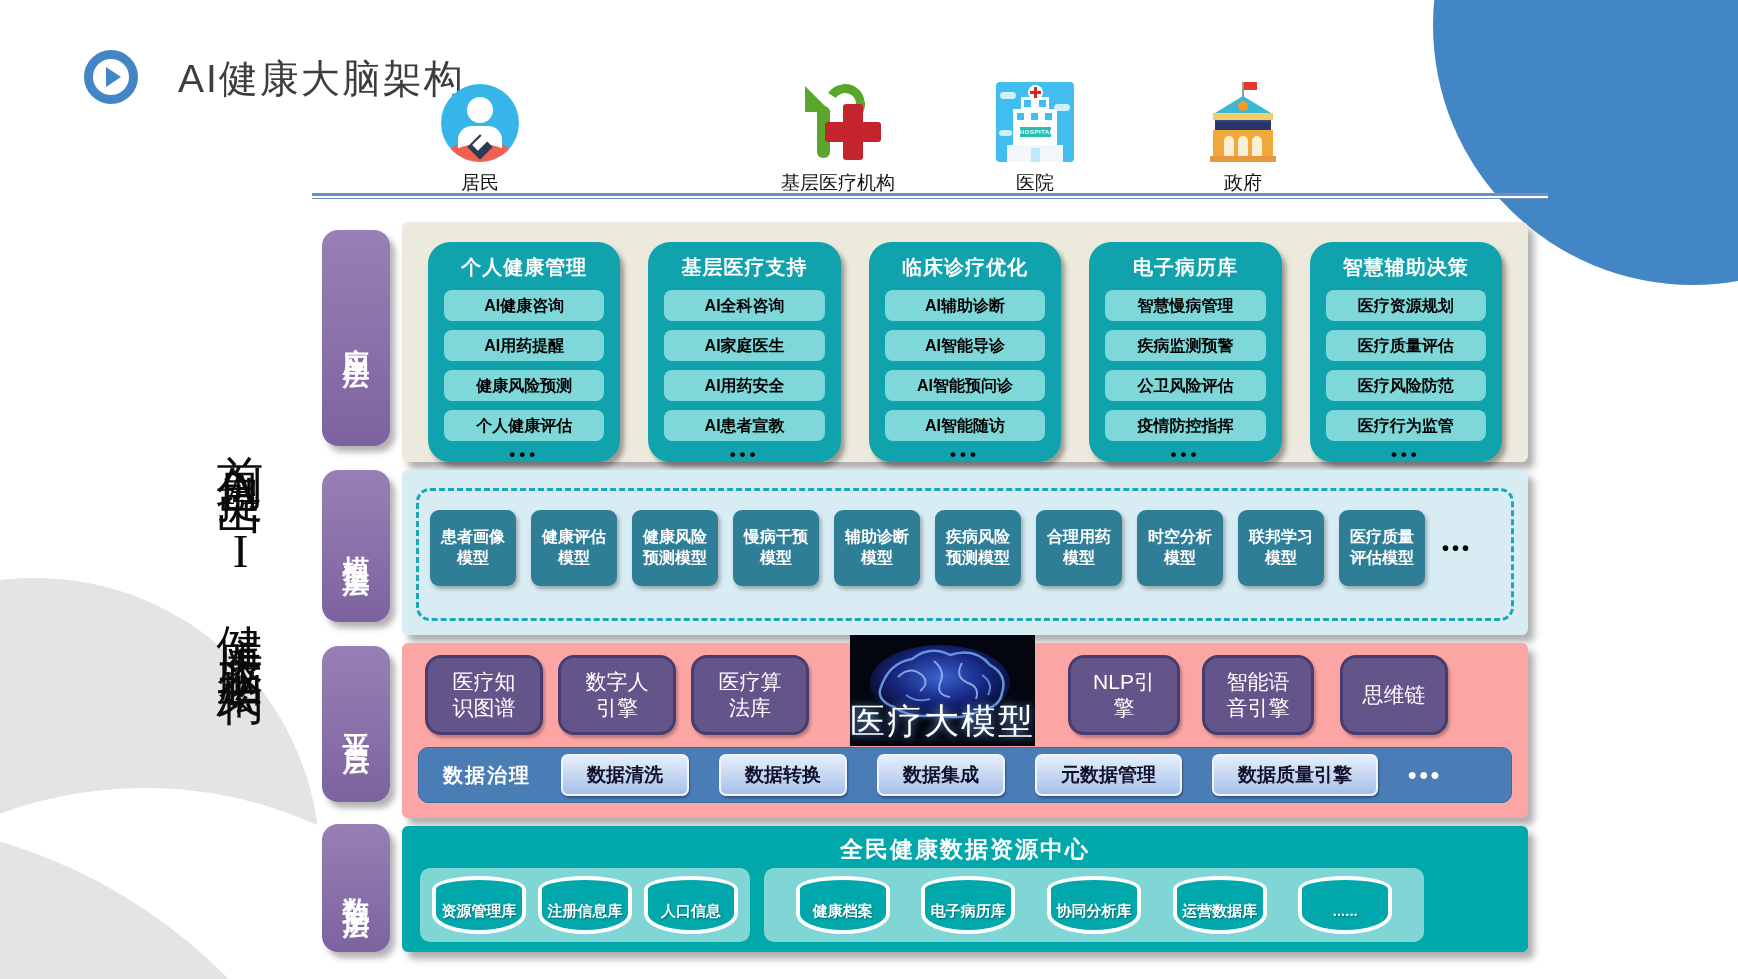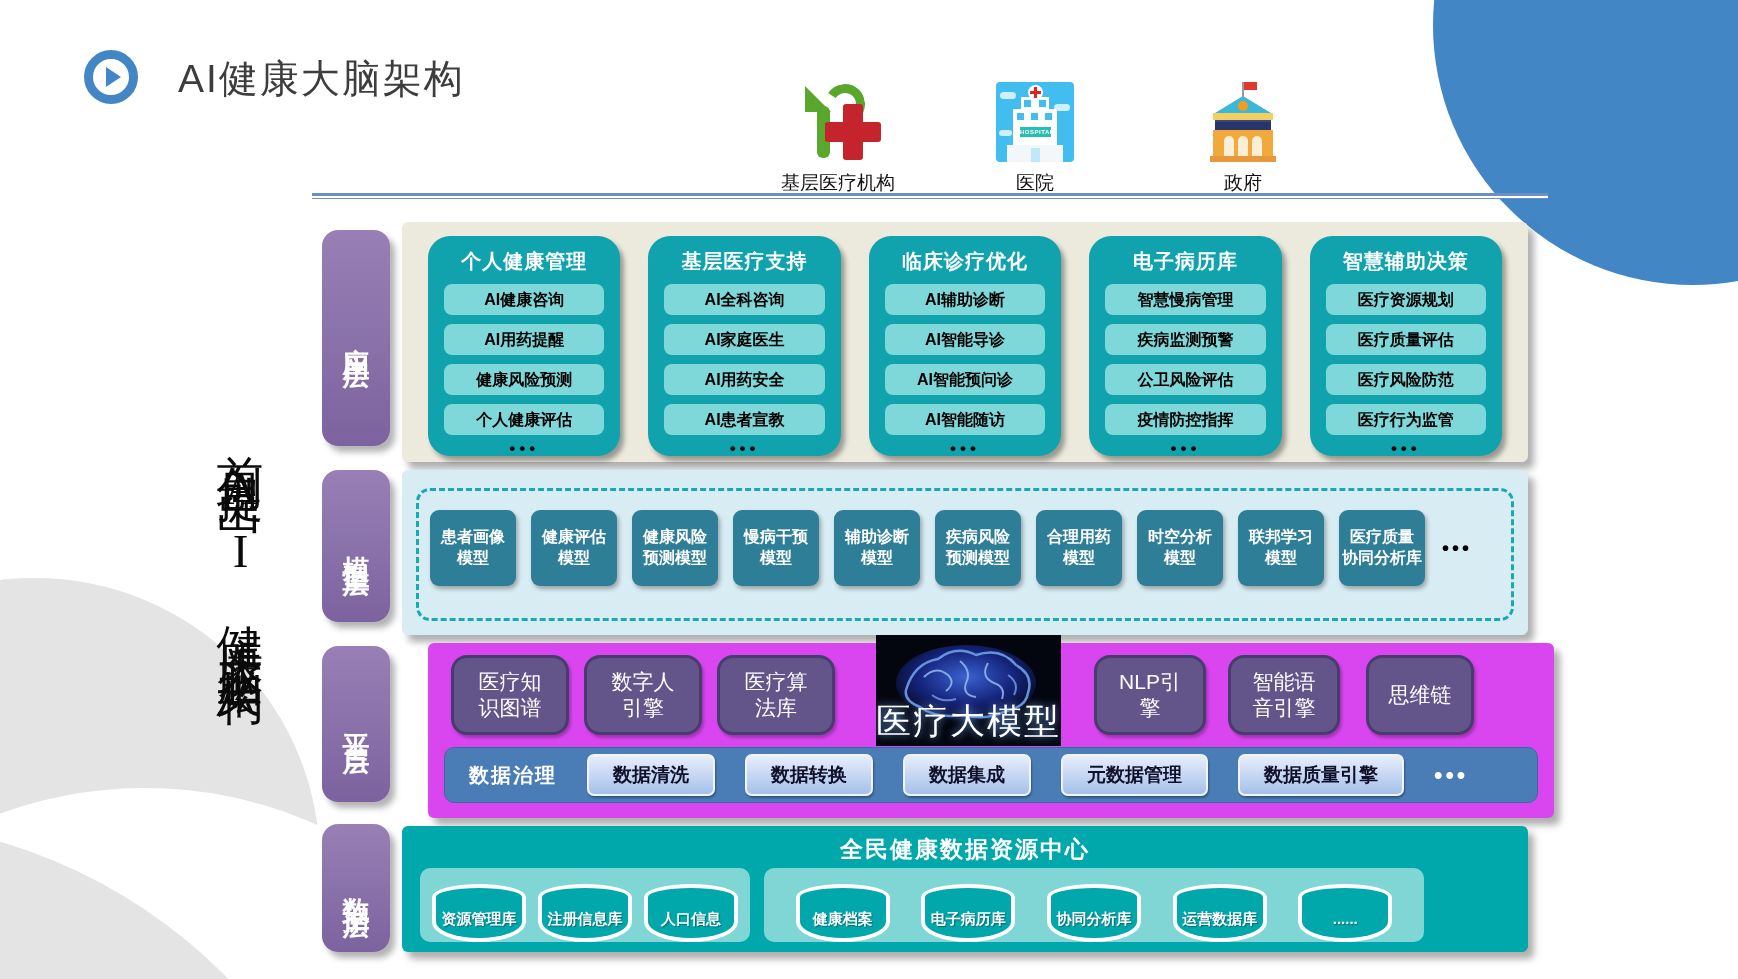--- a/index.html
+++ b/index.html
@@ -75,24 +75,24 @@
   
   .vlabel{position:absolute;left:322px;width:68px;border-radius:16px;
           background:linear-gradient(180deg,#9880B5,#7C639F);
           box-shadow:5px 6px 6px rgba(0,0,0,.3);
           display:flex;align-items:center;justify-content:center;}
   .vlabel span{writing-mode:vertical-lr;text-orientation:upright;font-size:27px;font-weight:bold;color:#fff;letter-spacing:8px;}
   
   .panel{position:absolute;left:402px;width:1126px;border-radius:6px;box-shadow:6px 7px 7px rgba(110,110,110,.55);}
   .app-panel{top:222px;height:240px;background:#ECEADD;}
   .model-panel{top:470px;height:165px;background:#D8ECF3;}
-  .plat-panel{top:643px;height:175px;background:#d946ef;margin-left:26px;}
+  .plat-panel{top:643px;height:175px;background:#fca5a5;}
   .data-panel{top:826px;height:126px;background:#00A7AB;}
   
-  .app-cards{display:flex;gap:28px;padding:14px 26px 0 26px;}
+  .app-cards{display:flex;gap:28px;padding:20px 26px 0 26px;}
   .app-card{flex:1;height:220px;background:#10A3AD;border-radius:22px;box-shadow:4px 5px 5px rgba(0,0,0,.35);text-align:center;padding-top:12px;box-sizing:border-box;}
   .app-card .ctitle{font-size:20px;font-weight:bold;color:#fff;margin-bottom:8px;letter-spacing:1px;}
   .app-pill{margin:9px 16px 0 16px;height:31px;line-height:31px;background:#7ED8DA;border-radius:8px;font-size:16px;font-weight:bold;color:#000;}
   .app-more{margin-top:4px;color:#000;font-size:17px;font-weight:bold;letter-spacing:4px;}
   
   .dash{position:absolute;left:14px;right:14px;top:18px;bottom:14px;border:3px dashed #18A9B6;border-radius:14px;}
   .models{position:absolute;left:28px;top:40px;display:flex;gap:15px;align-items:center;}
   .model-box{width:86px;height:76px;background:#2F7E97;border-radius:9px;box-shadow:2px 3px 4px rgba(0,0,0,.3);
              color:#fff;font-size:16px;font-weight:bold;line-height:1.3;text-align:center;
              display:flex;align-items:center;justify-content:center;white-space:pre-line;}
@@ -108,21 +108,21 @@
   .gov-bar{position:absolute;left:16px;right:16px;top:104px;height:56px;background:#4A7CB5;border:1px solid #3A6AA3;
            border-radius:10px;display:flex;align-items:center;gap:30px;padding:0 24px;box-sizing:border-box;}
   .gov-label{color:#fff;font-size:20px;font-weight:bold;letter-spacing:2px;}
   .gov-pill{height:38px;padding:0 24px;border-radius:7px;background:linear-gradient(180deg,#E6EEFB,#A6C0EA);
             border:2px solid #EFF4FE;display:flex;align-items:center;justify-content:center;
             font-size:19px;font-weight:bold;color:#10102A;box-shadow:1px 2px 2px rgba(0,0,0,.3);}
   .gov-more{color:#fff;font-size:24px;font-weight:bold;letter-spacing:3px;}
   
   .data-title{position:absolute;left:0;right:0;top:8px;text-align:center;color:#fff;font-size:23px;font-weight:bold;letter-spacing:2px;}
   .db-group{position:absolute;top:42px;height:74px;background:#7FD6D5;border-radius:10px;
-            display:flex;align-items:flex-end;justify-content:space-evenly;}
+            display:flex;align-items:center;justify-content:space-evenly;}
   .g1{left:18px;width:330px;}
   .g2{left:362px;width:660px;}
   .cyl{position:relative;width:94px;height:58px;}
   .cyl .top{position:absolute;left:0;top:0;width:94px;height:26px;border-radius:50%;background:#00A7AB;border:4px solid #fff;box-sizing:border-box;}
   .cyl .bod{position:absolute;left:0;top:13px;width:94px;height:45px;background:#00A7AB;border:4px solid #fff;border-top:none;
             border-radius:0 0 47px 47px / 0 0 20px 20px;box-sizing:border-box;}
   .cyl .clabel{position:absolute;left:0;right:0;top:26px;text-align:center;color:#fff;font-size:15px;font-weight:bold;text-shadow:1px 1px 1px rgba(0,0,0,.35);}
 </style>
 </head>
 <body>
@@ -136,20 +136,33 @@
 
   <div class="play-ring">
       <div class="play-tri"></div>
     </div>
   <div class="page-title">AI健康大脑架构</div>
 
   <div class="slogan">
       <span>首创提出AI健康大脑架构</span>
     </div>
 
+  <div class="actor" style="left:415px;">
+    <div class="iconbox">
+        <div class="ic-res">
+      <div class="jack"></div>
+          <div class="head"></div>
+          <div class="body" style="background:#fff;"></div>
+      <div class="jack" style="top:60px;"></div>
+          <div class="collar"></div>
+          <div class="shirt"></div>
+    </div>
+      </div>
+    <div class="alabel">居民</div>
+  </div>
   <div class="actor" style="left:773px;">
     <div class="iconbox">
         <div class="ic-cli">
       <div class="hook"></div>
           <div class="stem"></div>
           <div class="arrow"></div>
       <div class="cr-v"></div>
           <div class="cr-h"></div>
     </div>
       </div>
@@ -272,21 +285,21 @@
 模型</div>
       <div class="model-box">疾病风险
 预测模型</div>
       <div class="model-box">合理用药
 模型</div>
       <div class="model-box">时空分析
 模型</div>
       <div class="model-box">联邦学习
 模型</div>
       <div class="model-box">医疗质量
-协同分析库</div>
+评估模型</div>
       <div class="model-more">•••</div>
     </div>
   </div>
 
   <div class="panel plat-panel">
     <div class="engine" style="left:23px;width:118px;">医疗知
 识图谱</div>
     <div class="engine" style="left:156px;width:118px;">数字人
 引擎</div>
     <div class="engine" style="left:289px;width:118px;">医疗算

